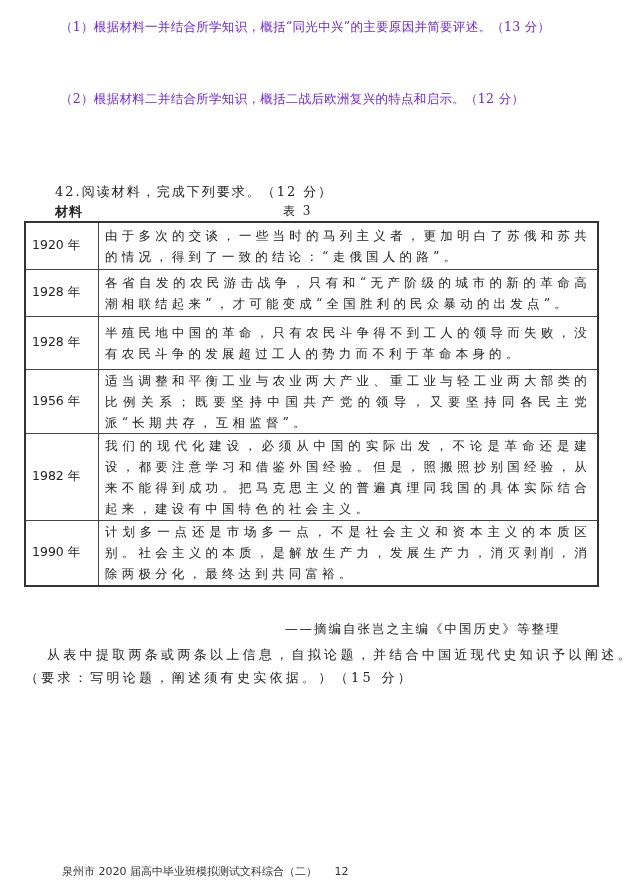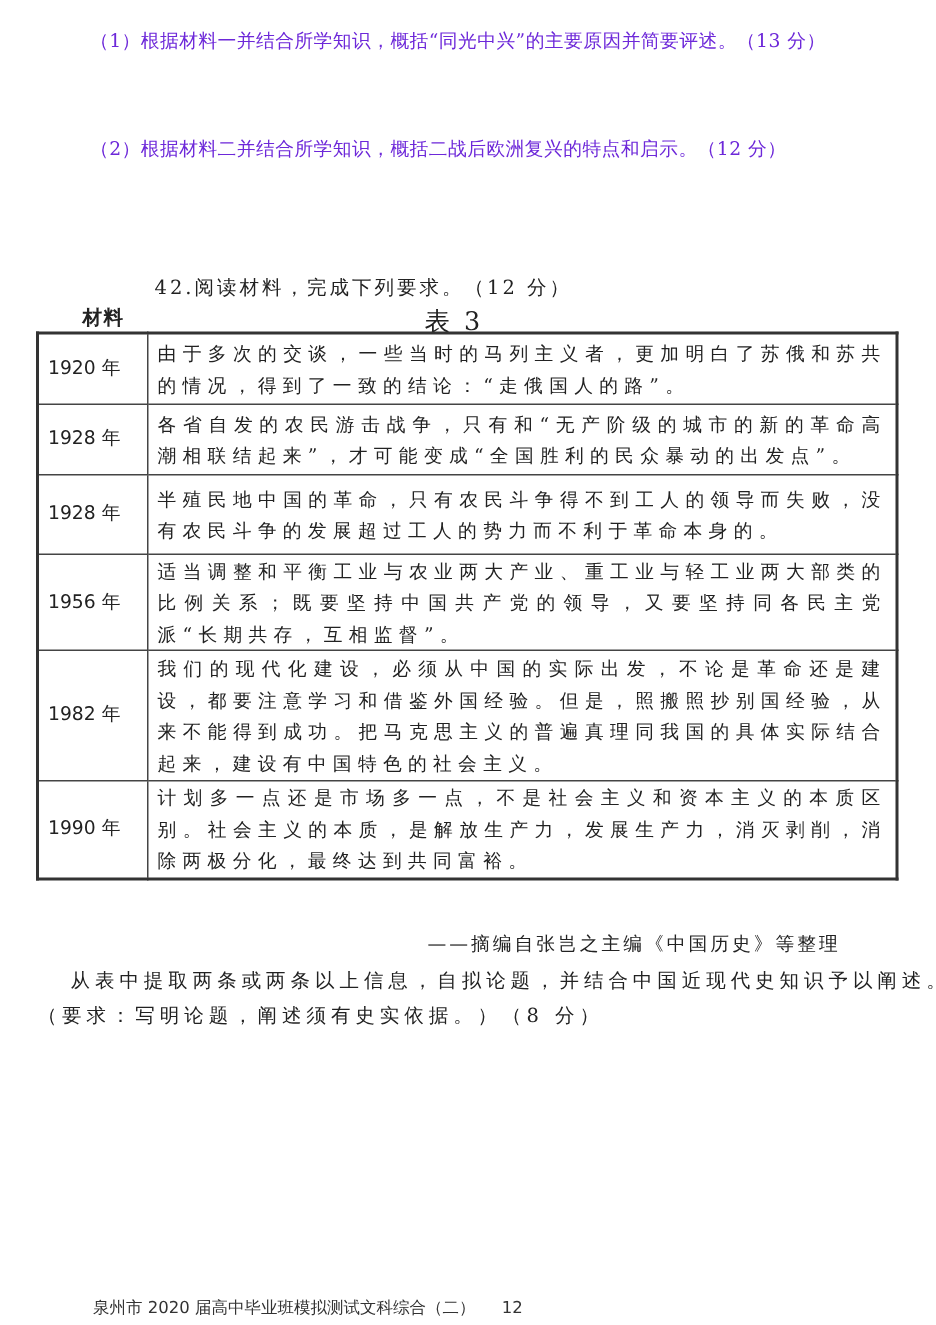--- a/index.html
+++ b/index.html
@@ -4,41 +4,41 @@
 <style>
   html, body { margin: 0; padding: 0; }
   body {
     width: 624px; height: 883px; background: #ffffff; position: relative; overflow: hidden;
     font-family: "DejaVu Serif", "Liberation Serif", serif; color: #222;
   }
   .abs { position: absolute; }
   .q { font-size: 12.5px; letter-spacing: 0.3px; white-space: nowrap; color: #6d28d9; }
   .q42 { font-size: 13px; letter-spacing: 2px; white-space: nowrap; }
   .mat-label { font-weight: bold; font-size: 13px; letter-spacing: 1px; }
-  .tbl-caption { font-size: 17px; letter-spacing: 2px; }
+  .tbl-caption { font-size: 12px; letter-spacing: 2px; }
   table.data {
     position: absolute; left: 24px; top: 221px; width: 575px;
     border-collapse: collapse; border: 2px solid #333; font-size: 12.5px;
   }
   table.data td, table.data th { border: 1.5px solid #444; padding: 0 6px; vertical-align: middle; font-weight: normal; }
   table.data th { height: 30px; text-align: left; letter-spacing: 3px; }
   table.data th.content-h { text-align: center; letter-spacing: 20px; }
   td.year { width: 60px; font-family: "DejaVu Sans", sans-serif; font-size: 12.5px; white-space: nowrap; }
   td.content { letter-spacing: 4.2px; line-height: 21px; text-align: justify; padding: 3px 6px; }
   .source { font-size: 12.5px; letter-spacing: 2px; white-space: nowrap; }
   .task { font-size: 13px; letter-spacing: 3.3px; line-height: 25px; }
   .footer { font-family: "DejaVu Sans", sans-serif; font-size: 11px; color: #333; white-space: nowrap; }
 </style>
 </head>
 <body>
 
 <div class="abs q" style="left:60px; top:19px;">（1）根据材料一并结合所学知识，概括“同光中兴”的主要原因并简要评述。（13 分）</div>
 <div class="abs q" style="left:60px; top:91px;">（2）根据材料二并结合所学知识，概括二战后欧洲复兴的特点和启示。（12 分）</div>
 
-<div class="abs q42" style="left:55px; top:183px;margin-left:48px;">42.阅读材料，完成下列要求。（12 分）</div>
+<div class="abs q42" style="left:55px; top:183px;">42.阅读材料，完成下列要求。（12 分）</div>
 <div class="abs mat-label" style="left:55px; top:203px;">材料</div>
 <div class="abs tbl-caption" style="left:283px; top:203px;">表 3</div>
 
 <table class="data">
   <tbody>
   <tr style="height:47px;">
     <td class="year">1920 年</td>
     <td class="content">由于多次的交谈，一些当时的马列主义者，更加明白了苏俄和苏共的情况，得到了一致的结论：“走俄国人的路”。</td>
   </tr>
   <tr style="height:47px;">
@@ -59,18 +59,18 @@
   </tr>
   <tr style="height:66px;">
     <td class="year">1990 年</td>
     <td class="content">计划多一点还是市场多一点，不是社会主义和资本主义的本质区别。社会主义的本质，是解放生产力，发展生产力，消灭剥削，消除两极分化，最终达到共同富裕。</td>
   </tr>
 </tbody>
   </table>
 
 <div class="abs source" style="left:285px; top:621px;">——摘编自张岂之主编《中国历史》等整理</div>
 <div class="abs task" style="left:47px; top:642px; white-space:nowrap;">从表中提取两条或两条以上信息，自拟论题，并结合中国近现代史知识予以阐述。</div>
-<div class="abs task" style="left:25px; top:665px; white-space:nowrap;">（要求：写明论题，阐述须有史实依据。）（8 分）</div>
+<div class="abs task" style="left:25px; top:665px; white-space:nowrap;">（要求：写明论题，阐述须有史实依据。）（15 分）</div>
 
 <div class="abs footer" style="left:62px; top:864px;">
   <span>泉州市 2020 届高中毕业班模拟测试文科综合（二）</span>
   <span style="margin-left:14px;margin-top:24px;">12</span>
 </div>
 
 </body></html>

